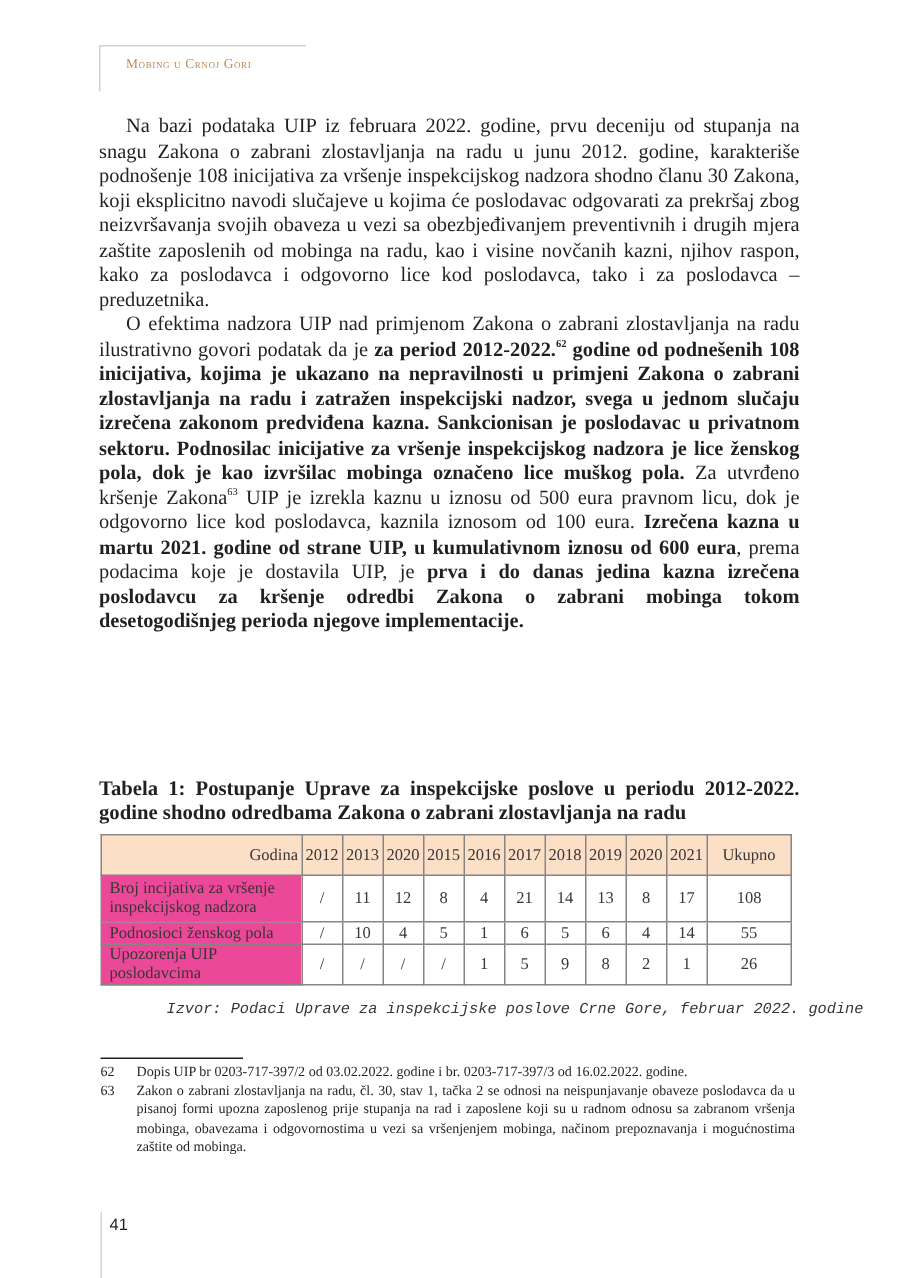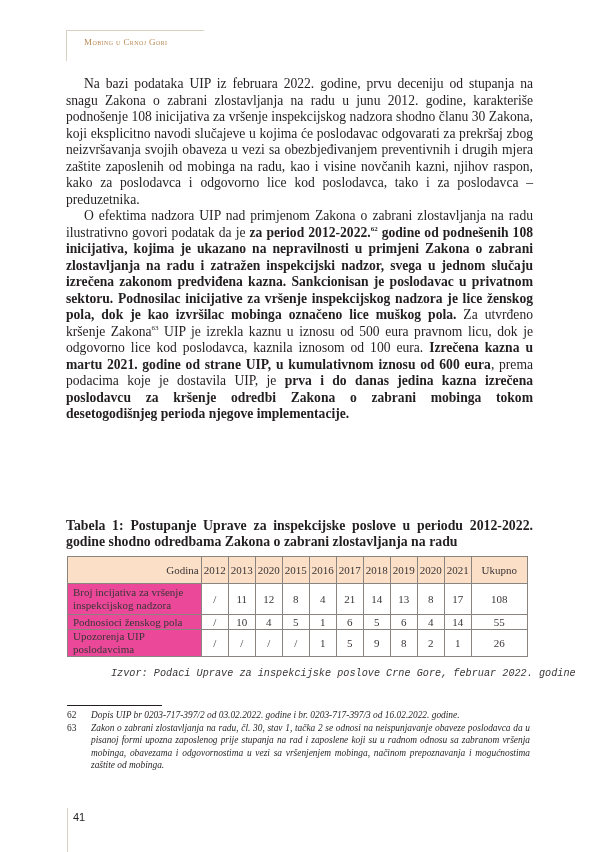--- a/index.html
+++ b/index.html
@@ -52,21 +52,21 @@
   }
   .fn-rule {
     position: absolute; left: 67px; top: 705px; width: 95px; border-top: 1px solid #231f20;
   }
   .footnotes {
     position: absolute; left: 67px; top: 709px; width: 463px;
     font-family: "Liberation Serif", serif; font-size: 9.4px; line-height: 12.5px; color: #231f20;
   }
   .footnote { display: flex; }
   .footnote .num { width: 24px; flex: none; }
-  .footnote .txt { flex: 1; text-align: justify; font-style: italic; }
+  .footnote .txt { flex: 1; text-align: justify; }
   .page-rule {
     position: absolute; left: 67px; top: 808px; width: 1px; height: 44px; background: #d8d2c4;
   }
   .page-number {
     position: absolute; left: 73px; top: 811px;
     font-family: Liberation Sans, sans-serif; font-size: 11px; color: #231f20;
   }
 </style>
 </head>
 <body>

